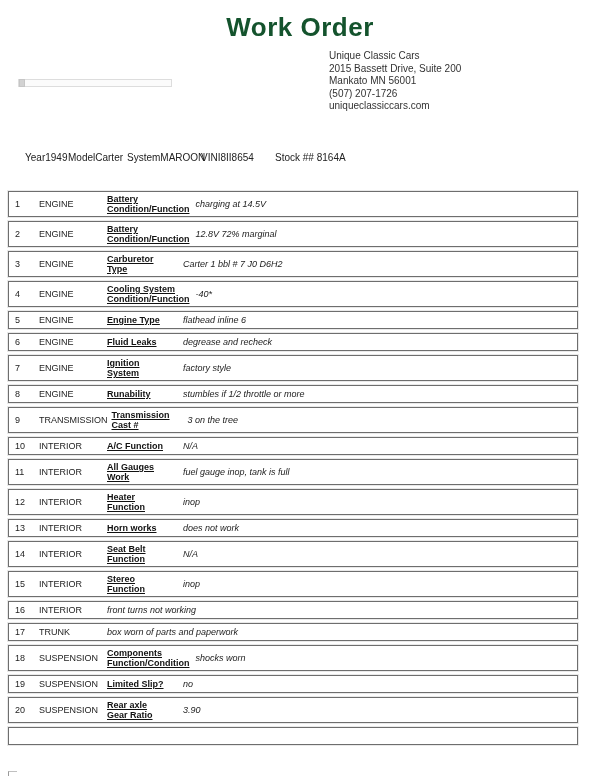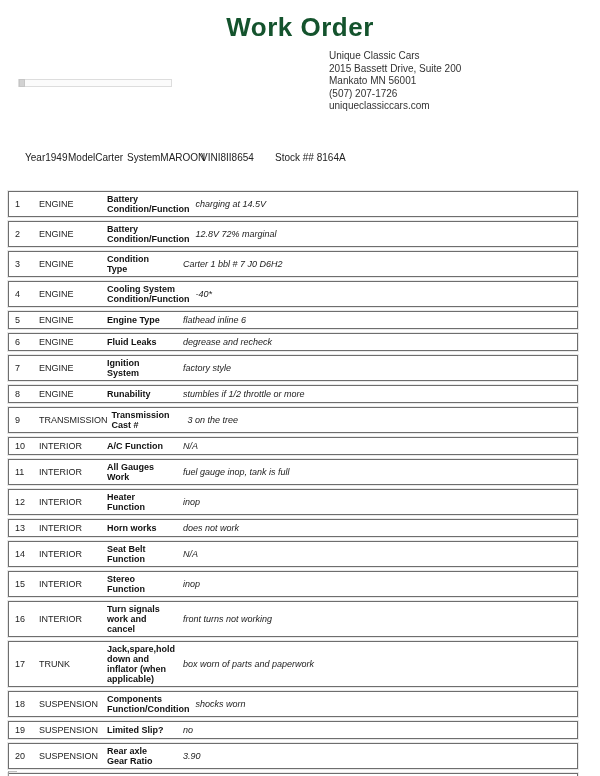--- a/index.html
+++ b/index.html
@@ -43,20 +43,21 @@
   }
   .row{
     border:1px solid #6e6e6e;background:#fff;display:flex;align-items:center;
     padding:2px 6px;line-height:10px;min-height:12px;box-shadow:0 0 0 1px #e9e9e9;
   }
   .row .num{width:24px;flex:0 0 auto;color:#222;}
   .row .cat{min-width:64px;flex:0 0 auto;padding-right:4px;color:#222;}
   .row .fld{
     min-width:70px;flex:0 0 auto;padding-right:6px;font-weight:bold;color:#111;
     white-space:pre-line;
+    text-decoration:underline;
   }
   .row .val{color:#222;white-space:nowrap;font-style:italic;}
   #partial-next-row{
     position:absolute;left:8px;top:771px;width:8px;height:5px;
     border-left:1px solid #9a9a9a;border-top:1px solid #c0c0c0;
   }
 </style>
 </head>
 <body>
 
@@ -112,21 +113,21 @@
       <div class="num">2</div>
       <div class="cat">ENGINE</div>
       <div class="fld">Battery
 Condition/Function</div>
       <div class="val">12.8V 72% marginal</div>
     </div>
 
     <div class="row">
       <div class="num">3</div>
       <div class="cat">ENGINE</div>
-      <div class="fld">Condition
+      <div class="fld">Carburetor
 Type</div>
       <div class="val">Carter 1 bbl # 7 J0 D6H2</div>
     </div>
 
     <div class="row">
       <div class="num">4</div>
       <div class="cat">ENGINE</div>
       <div class="fld">Cooling System
 Condition/Function</div>
       <div class="val">-40*</div>
@@ -211,33 +212,26 @@
       <div class="num">15</div>
       <div class="cat">INTERIOR</div>
       <div class="fld">Stereo
 Function</div>
       <div class="val">inop</div>
     </div>
 
     <div class="row">
       <div class="num">16</div>
       <div class="cat">INTERIOR</div>
-      <div class="fld">Turn signals
-work and
-cancel</div>
       <div class="val">front turns not working</div>
     </div>
 
     <div class="row">
       <div class="num">17</div>
       <div class="cat">TRUNK</div>
-      <div class="fld">Jack,spare,hold
-down and
-inflator (when
-applicable)</div>
       <div class="val">box worn of parts and paperwork</div>
     </div>
 
     <div class="row">
       <div class="num">18</div>
       <div class="cat">SUSPENSION</div>
       <div class="fld">Components
 Function/Condition</div>
       <div class="val">shocks worn</div>
     </div>

